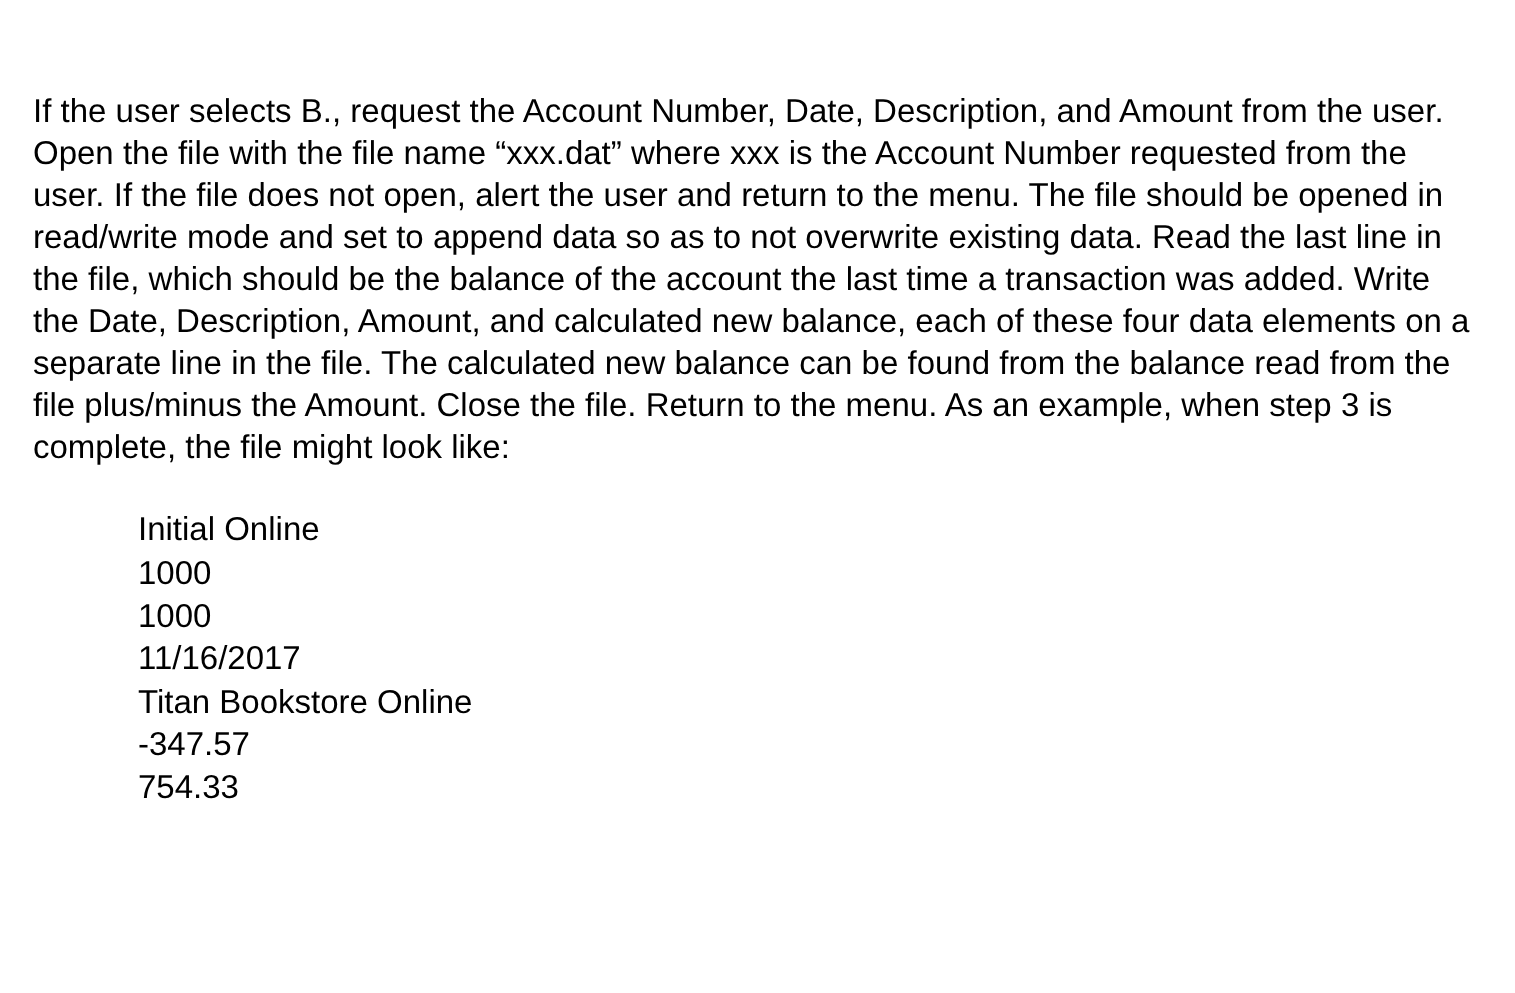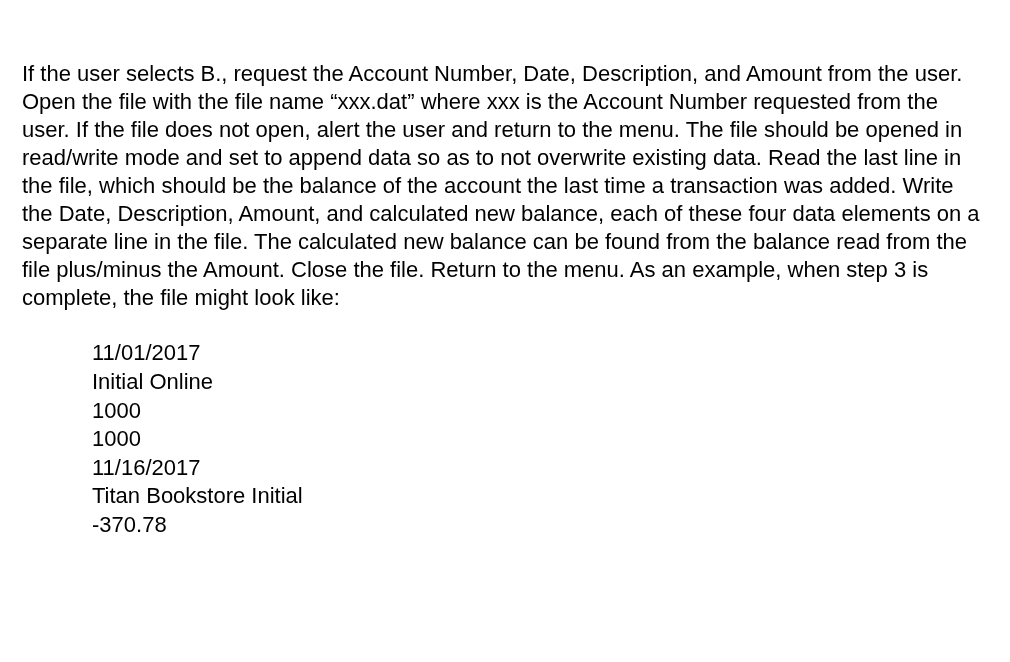--- a/index.html
+++ b/index.html
@@ -28,20 +28,20 @@
     .example-line {
       display: block;
     }
   </style>
 </head>
 <body>
 
 <div class="paragraph">If the user selects B., request the Account Number, Date, Description, and Amount from the user.  Open the file with the file name “xxx.dat” where xxx is the Account Number requested from the user.  If the file does not open, alert the user and return to the menu.  The file should be opened in read/write mode and set to append data so as to not overwrite existing data.  Read the last line in the file, which should be the balance of the account the last time a transaction was added.  Write the Date, Description, Amount, and calculated new balance, each of these four data elements on a separate line in the file.  The calculated new balance can be found from the balance read from the file plus/minus the Amount.  Close the file.  Return to the menu.  As an example, when step 3 is complete, the file might look like:</div>
 
 <div class="example-block">
-  <span class="example-line">11/01/2017</span>
   <span class="example-line">Initial Online</span>
   <span class="example-line">1000</span>
   <span class="example-line">1000</span>
   <span class="example-line">11/16/2017</span>
-  <span class="example-line">Titan Bookstore Initial</span>
-  <span class="example-line">-370.78</span>
+  <span class="example-line">Titan Bookstore Online</span>
+  <span class="example-line">-347.57</span>
+  <span class="example-line">754.33</span>
 </div>
 
 </body></html>

